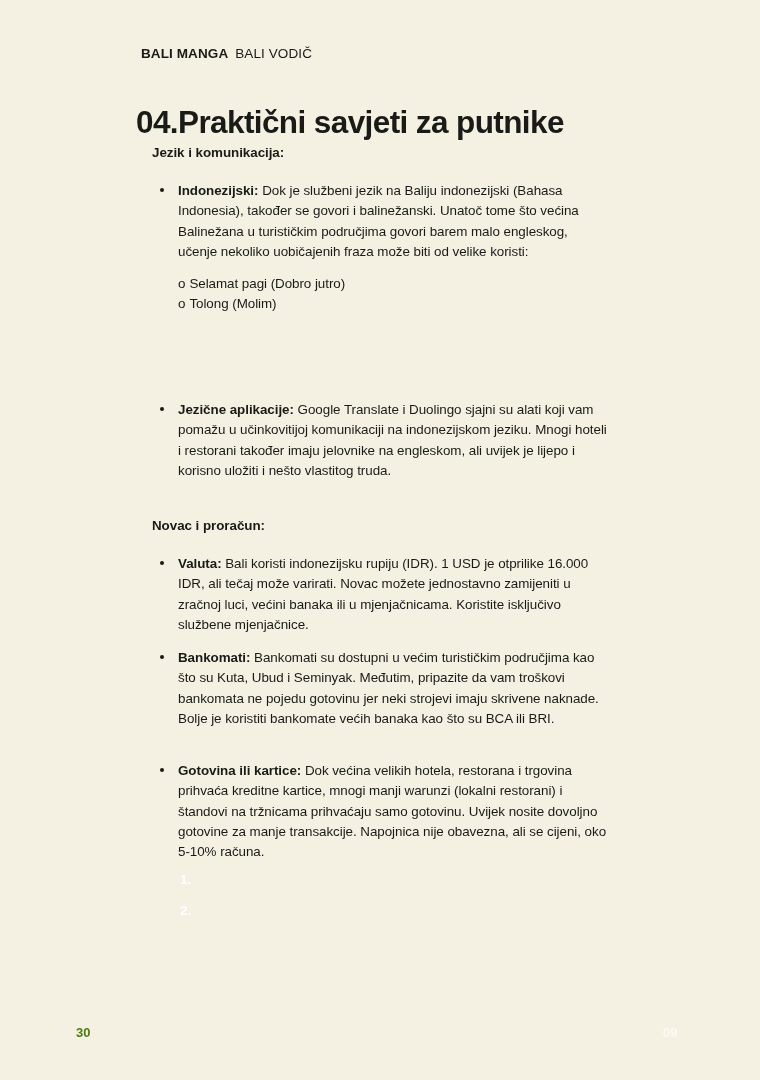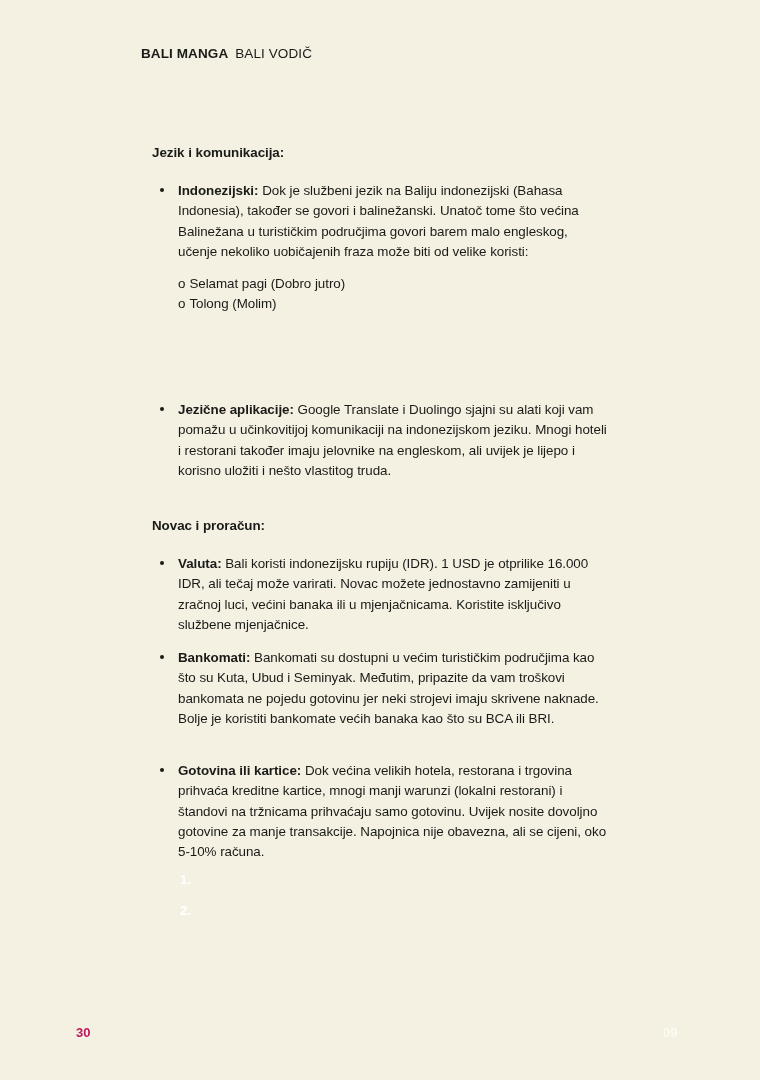--- a/index.html
+++ b/index.html
@@ -121,21 +121,21 @@
     height: 31px;
   }
 
   
   .footer-left {
     position: absolute;
     left: 76px;
     top: 1025px;
     font-size: 13px;
     font-weight: 700;
-    color: #be185d;
+    color: #4d7c0f;
     letter-spacing: 0px;
   }
   .footer-right {
     position: absolute;
     left: 663px;
     top: 1025px;
     font-size: 13px;
     font-weight: 700;
     color: #FBFAF3;
     letter-spacing: 0px;
@@ -143,20 +143,21 @@
 </style>
 </head>
 <body>
 
 <div class="page">
 
   <div class="kicker">
     <span class="brand">BALI MANGA</span><span class="sub">BALI VODIČ</span>
   </div>
 
+  <h1 class="chapter-title">04.Praktični savjeti za putnike</h1>
 
   <div class="content">
 
     <div class="sec-heading" style="left:152px; top:144px;">Jezik i komunikacija:</div>
 
     <div class="bullet-block" style="left:178px; top:181px;">
       <span class="dot"></span>
       <b>Indonezijski: </b><span>Dok je službeni jezik na Baliju indonezijski (Bahasa Indonesia), također se govori i balinežanski. Unatoč tome što većina Balinežana u turističkim područjima govori barem malo engleskog, učenje nekoliko uobičajenih fraza može biti od velike koristi:</span>
     </div>
 

